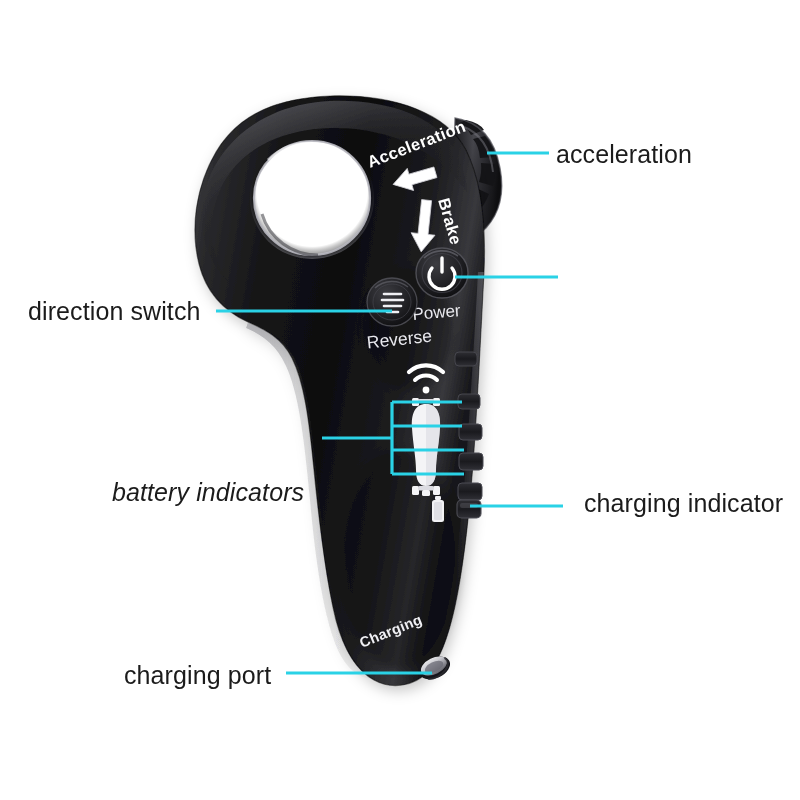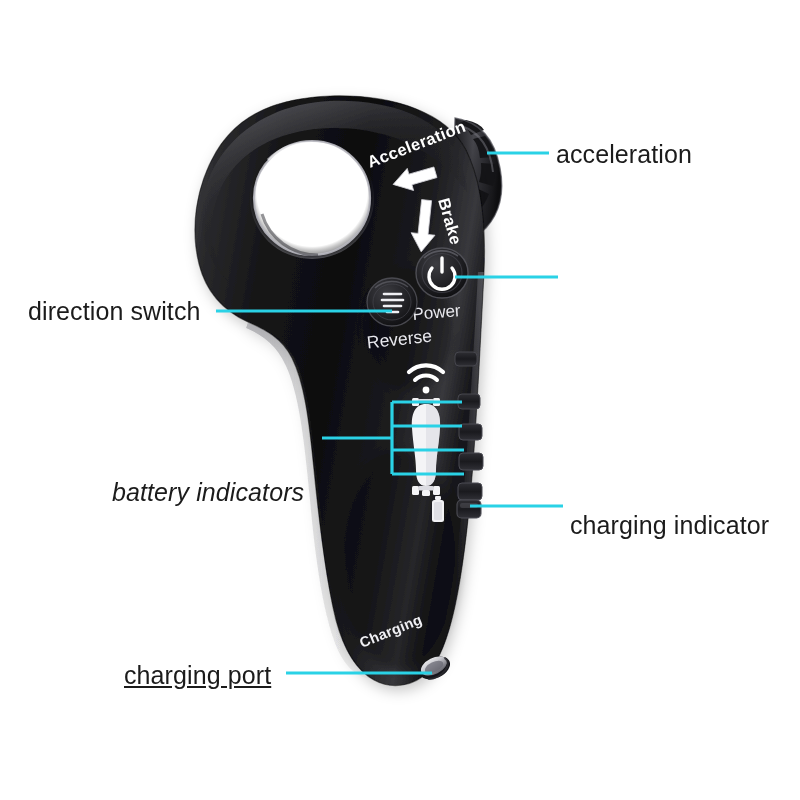--- a/index.html
+++ b/index.html
@@ -35,22 +35,22 @@
     white-space: pre;
     font-weight: 400;
   }
   .callout-label.right { text-align: left; }
   .callout-label.left  { text-align: right; }
 
   #lbl-acceleration { left: 556px; top: 140px; }
   #lbl-power        { left: 565px; top: 253px; }
   #lbl-direction    { left: 28px;  top: 297px; }
   #lbl-battery      { left: 112px; top: 420px; font-style: italic; }
-  #lbl-charging-ind { left: 570px; top: 489px; margin-top: 22px; }
-  #lbl-charging-prt { left: 124px; top: 661px; text-decoration: underline; }
+  #lbl-charging-ind { left: 584px; top: 489px; }
+  #lbl-charging-prt { left: 124px; top: 661px; }
 </style>
 </head>
 <body>
 
 <div id="stage">
 
   <svg class="layer" viewBox="0 0 800 800">
     <defs>
 
       <linearGradient id="bodyGrad" x1="0" y1="0" x2="1" y2="0.35">

